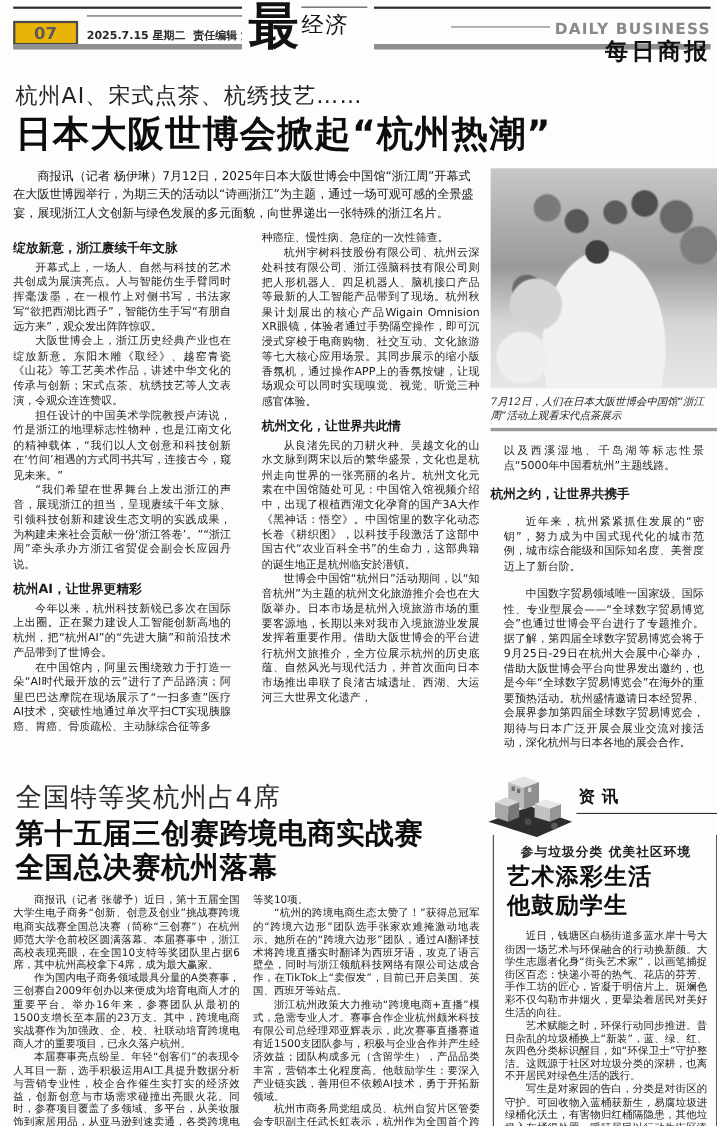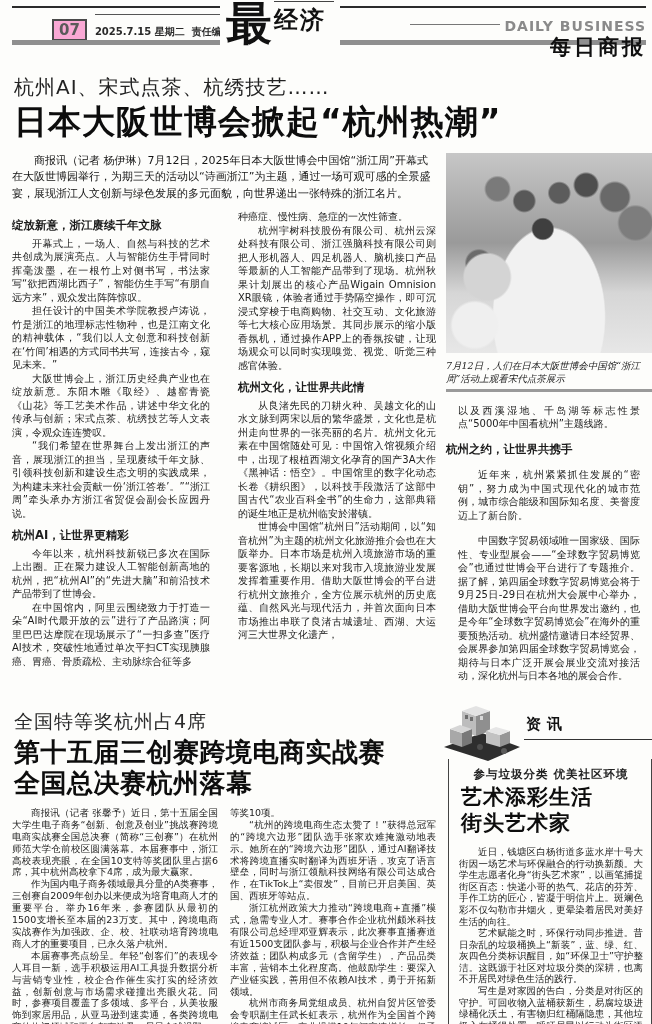--- a/index.html
+++ b/index.html
@@ -5,30 +5,30 @@
   html,body{margin:0;padding:0;background:#e9e7e2;}
   .page{position:relative;width:652px;height:1024px;margin:0 auto;background:#fdfdfb;
         color:#1c1c1c;font-family:"DejaVu Sans","Liberation Sans",sans-serif;overflow:hidden;
         box-sizing:border-box;padding:0 6px 0 12px;}
   
   .masthead{position:relative;height:48px;}
   .rule-top{position:absolute;top:6px;left:0;right:0;height:2px;background:#2b2b2b;}
   .rule-thick{position:absolute;top:40px;left:0;right:0;height:5px;background:#8f8f8f;}
   .mh-left{position:absolute;top:14px;left:0;display:flex;align-items:flex-end;gap:8px;}
   .pageno-box{border:2px solid #4a4a4a;color:#5a5a5a;font-size:15px;font-weight:bold;
-              padding:1px 5px;line-height:16px;background:#f9a8d4;margin-left:40px;}
+              padding:1px 17px;line-height:16px;background:#eab308;}
   .date-wrap{padding-bottom:2px;}
   .date-line{display:block;width:190px;height:1px;background:#555;margin-bottom:5px;}
   .date-text{font-size:10px;font-weight:bold;color:#2a2a2a;white-space:nowrap;}
   .mh-center{position:absolute;left:208px;top:0;z-index:2;display:flex;align-items:flex-end;background:#fdfdfb;padding:0 6px;}
   .mh-big{font-family:"DejaVu Serif","Liberation Serif",serif;font-size:46px;line-height:46px;
           font-weight:900;color:#111;}
   .mh-small-wrap{margin-left:2px;padding-bottom:10px;}
   .mh-small-line{display:block;width:60px;height:1px;background:#444;margin-bottom:2px;}
-  .mh-small{font-size:24px;font-weight:700;letter-spacing:2px;color:#111;}
+  .mh-small{font-size:20px;font-weight:400;letter-spacing:2px;color:#111;}
   .mh-right{position:absolute;right:0;top:0;text-align:right;z-index:2;margin-top:16px;}
   .paper-en{font-size:14px;font-weight:bold;color:#8a8a8a;letter-spacing:1px;line-height:14px;}
   .paper-cn{font-family:"DejaVu Serif","Liberation Serif",serif;font-size:21px;font-weight:900;
             letter-spacing:3px;color:#111;line-height:24px;}
   .mh-right-line{display:inline-block;width:90px;height:1px;background:#777;vertical-align:super;margin-right:4px;}
   
   .kicker{margin:26px 0 2px 2px;font-size:20px;color:#222;letter-spacing:1px;}
   .headline1{margin:2px 0 12px 2px;font-size:33px;font-weight:900;letter-spacing:1px;color:#0d0d0d;line-height:1.15;}
   .a1-body{display:flex;gap:10px;}
   .a1-left{width:424px;flex:0 0 424px;}
@@ -58,21 +58,21 @@
      filter:grayscale(1);}
   .caption{font-family:"DejaVu Serif","Liberation Serif",serif;font-style:italic;
            font-size:9.5px;line-height:13px;color:#222;margin:6px 0 4px;}
   .cap-rule{height:3px;background:#9a9a9a;margin:4px 0 6px;}
   .col3{font-size:10px;line-height:13.5px;text-align:justify;color:#1b1b1b;}
   .col3 p{margin:12px;text-indent:2em;}
   .col3 p.cont{text-indent:0;}
   
   .bottom{display:flex;gap:10px;margin-top:12px;}
   .article2{width:424px;flex:0 0 424px;}
-  .kicker2{font-size:19px;color:#2a2a2a;letter-spacing:1px;margin:2px 0 0 2px;}
+  .kicker2{font-size:24px;color:#2a2a2a;letter-spacing:1px;margin:2px 0 0 2px;}
   .headline2{font-size:26px;font-weight:900;line-height:31px;color:#0d0d0d;margin:2px 0 8px 2px;letter-spacing:0.5px;}
   .a2-cols{display:flex;gap:12px;}
   .a2-col{flex:1;font-size:9.5px;line-height:11.9px;text-align:justify;color:#1b1b1b;}
   .a2-col p{margin:0;text-indent:2em;}
   .a2-col p.cont{text-indent:0;}
   
   .sidebar{width:206px;flex:0 0 206px;position:relative;padding-top:2px;}
   .sb-head{position:relative;height:50px;}
   .sb-icon{position:absolute;left:-4px;top:-6px;}
   .sb-label{position:absolute;left:80px;top:6px;font-size:15px;font-weight:bold;letter-spacing:6px;color:#111;}
@@ -115,22 +115,22 @@
 
     <div class="a1-body">
       <div class="a1-left">
         <div class="lead">
           <p>商报讯（记者 杨伊琳）7月12日，2025年日本大阪世博会中国馆“浙江周”开幕式在大阪世博园举行，为期三天的活动以“诗画浙江”为主题，通过一场可观可感的全景盛宴，展现浙江人文创新与绿色发展的多元面貌，向世界递出一张特殊的浙江名片。</p>
         </div>
         <div class="cols">
           <div class="col">
             <div class="subhead">绽放新意，浙江赓续千年文脉</div>
             <p>开幕式上，一场人、自然与科技的艺术共创成为展演亮点。人与智能仿生手臂同时挥毫泼墨，在一根竹上对侧书写，书法家写“欲把西湖比西子”，智能仿生手写“有朋自远方来”，观众发出阵阵惊叹。</p>
+            <p>大阪世博会上，浙江历史经典产业也在绽放新意。东阳木雕《取经》、越窑青瓷《山花》等工艺美术作品，讲述中华文化的传承与创新；宋式点茶、杭绣技艺等人文表演，令观众连连赞叹。</p>
             <p>担任设计的中国美术学院教授卢涛说，竹是浙江的地理标志性物种，也是江南文化的精神载体，“我们以人文创意和科技创新在‘竹间’相遇的方式同书共写，连接古今，窥见未来。”</p>
-            <p>大阪世博会上，浙江历史经典产业也在绽放新意。东阳木雕《取经》、越窑青瓷《山花》等工艺美术作品，讲述中华文化的传承与创新；宋式点茶、杭绣技艺等人文表演，令观众连连赞叹。</p>
             <p>“我们希望在世界舞台上发出浙江的声音，展现浙江的担当，呈现赓续千年文脉、引领科技创新和建设生态文明的实践成果，为构建未来社会贡献一份‘浙江答卷’。”“浙江周”牵头承办方浙江省贸促会副会长应园丹说。</p>
             <div class="subhead">杭州AI，让世界更精彩</div>
             <p>今年以来，杭州科技新锐已多次在国际上出圈。正在聚力建设人工智能创新高地的杭州，把“杭州AI”的“先进大脑”和前沿技术产品带到了世博会。</p>
             <p>在中国馆内，阿里云围绕致力于打造一朵“AI时代最开放的云”进行了产品路演；阿里巴巴达摩院在现场展示了“一扫多查”医疗AI技术，突破性地通过单次平扫CT实现胰腺癌、胃癌、骨质疏松、主动脉综合征等多</p>
           </div>
           <div class="col">
             <p class="cont">种癌症、慢性病、急症的一次性筛查。</p>
             <p>杭州宇树科技股份有限公司、杭州云深处科技有限公司、浙江强脑科技有限公司则把人形机器人、四足机器人、脑机接口产品等最新的人工智能产品带到了现场。杭州秋果计划展出的核心产品Wigain Omnision XR眼镜，体验者通过手势隔空操作，即可沉浸式穿梭于电商购物、社交互动、文化旅游等七大核心应用场景。其同步展示的缩小版香氛机，通过操作APP上的香氛按键，让现场观众可以同时实现嗅觉、视觉、听觉三种感官体验。</p>
             <div class="subhead">杭州文化，让世界共此情</div>
             <p>从良渚先民的刀耕火种、吴越文化的山水文脉到两宋以后的繁华盛景，文化也是杭州走向世界的一张亮丽的名片。杭州文化元素在中国馆随处可见：中国馆入馆视频介绍中，出现了根植西湖文化孕育的国产3A大作《黑神话：悟空》。中国馆里的数字化动态长卷《耕织图》，以科技手段激活了这部中国古代“农业百科全书”的生命力，这部典籍的诞生地正是杭州临安於潜镇。</p>
@@ -197,21 +197,21 @@
               <circle cx="62" cy="48" r="3" fill="#5a5a5a"></circle>
             </g>
           </svg>
         </span>
         <span class="sb-label">资讯</span>
         <span class="sb-label-line"></span>
       </div>
       <div class="sb-box">
         <div class="sb-tagline">参与垃圾分类  优美社区环境</div>
         <h3 class="sb-headline"><span>艺术添彩生活</span><br>
-          <span>街头艺术家</span></h3>
+          <span>他鼓励学生</span></h3>
         <div class="sb-body">
           <p>近日，钱塘区白杨街道多蓝水岸十号大街因一场艺术与环保融合的行动换新颜。大学生志愿者化身“街头艺术家”，以画笔捕捉街区百态：快递小哥的热气、花店的芬芳、手作工坊的匠心，皆凝于明信片上。斑斓色彩不仅勾勒市井烟火，更晕染着居民对美好生活的向往。</p>
           <p>艺术赋能之时，环保行动同步推进。昔日杂乱的垃圾桶换上“新装”，蓝、绿、红、灰四色分类标识醒目，如“环保卫士”守护整洁。这既源于社区对垃圾分类的深耕，也离不开居民对绿色生活的践行。</p>
           <p>写生是对家园的告白，分类是对街区的守护。可回收物入蓝桶获新生，易腐垃圾进绿桶化沃土，有害物归红桶隔隐患，其他垃圾入灰桶得处置。呼吁居民以行动为街区添绿，携手做好分类，让可回收物焕新、易腐垃圾变宝、有害物消险。当艺术浪漫与环保责任相融，社区定成烟火与绿意交织的幸福家园。</p>
 
         </div>
       </div>
     </aside>
   </div>
 

